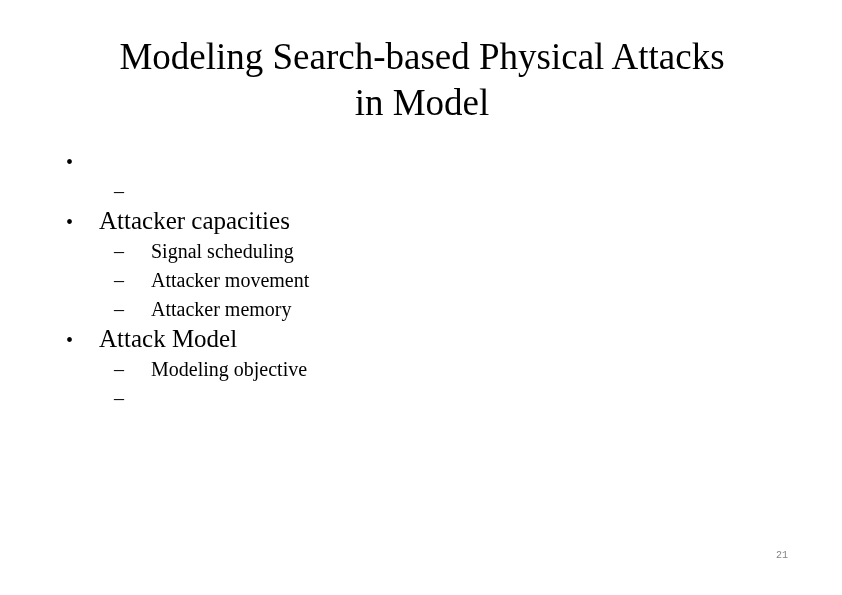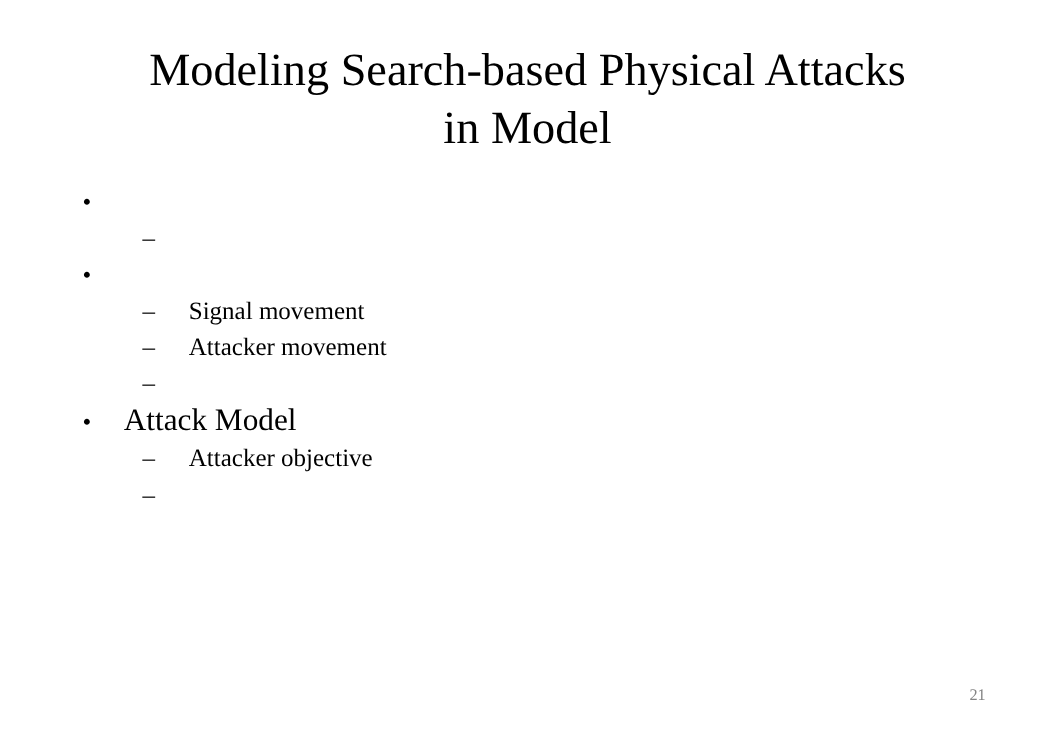--- a/index.html
+++ b/index.html
@@ -73,24 +73,24 @@
   .bullet-text {
     display: inline-block;
     white-space: pre;
   }
   #page-number {
     position: absolute;
     left: 762px;
     top: 548px;
     width: 40px;
     text-align: center;
-    font-size: 13px;
+    font-size: 10px;
     line-height: 16px;
     color: #848484;
-    font-family: Liberation Serif, serif;
+    font-family: Liberation Mono, monospace;
   }
 </style>
 </head>
 <body>
 
 <div id="slide">
 
   <h1 id="slide-title">
     <span>Modeling Search-based Physical Attacks</span><br>
     <span>in Model</span>
@@ -101,44 +101,46 @@
     <div class="bullet-row lvl1">
       <span class="marker">•</span>
     </div>
 
     <div class="bullet-row lvl2">
       <span class="marker">–</span>
     </div>
 
     <div class="bullet-row lvl1">
       <span class="marker">•</span>
+      <span class="bullet-text">Attacker capacities</span>
     </div>
 
     <div class="bullet-row lvl2">
       <span class="marker">–</span>
-      <span class="bullet-text">Signal movement</span>
+      <span class="bullet-text">Signal scheduling</span>
     </div>
 
     <div class="bullet-row lvl2">
       <span class="marker">–</span>
       <span class="bullet-text">Attacker movement</span>
     </div>
 
     <div class="bullet-row lvl2">
       <span class="marker">–</span>
+      <span class="bullet-text">Attacker memory</span>
     </div>
 
     <div class="bullet-row lvl1">
       <span class="marker">•</span>
       <span class="bullet-text">Attack Model</span>
     </div>
 
     <div class="bullet-row lvl2">
       <span class="marker">–</span>
-      <span class="bullet-text">Attacker objective</span>
+      <span class="bullet-text">Modeling objective</span>
     </div>
 
     <div class="bullet-row lvl2">
       <span class="marker">–</span>
     </div>
 
   </div>
 
   <div id="page-number">21</div>
 

